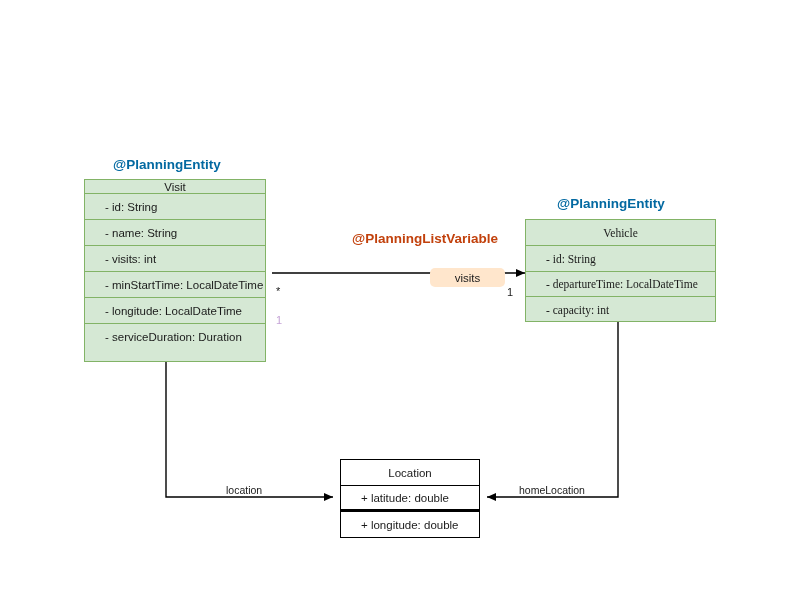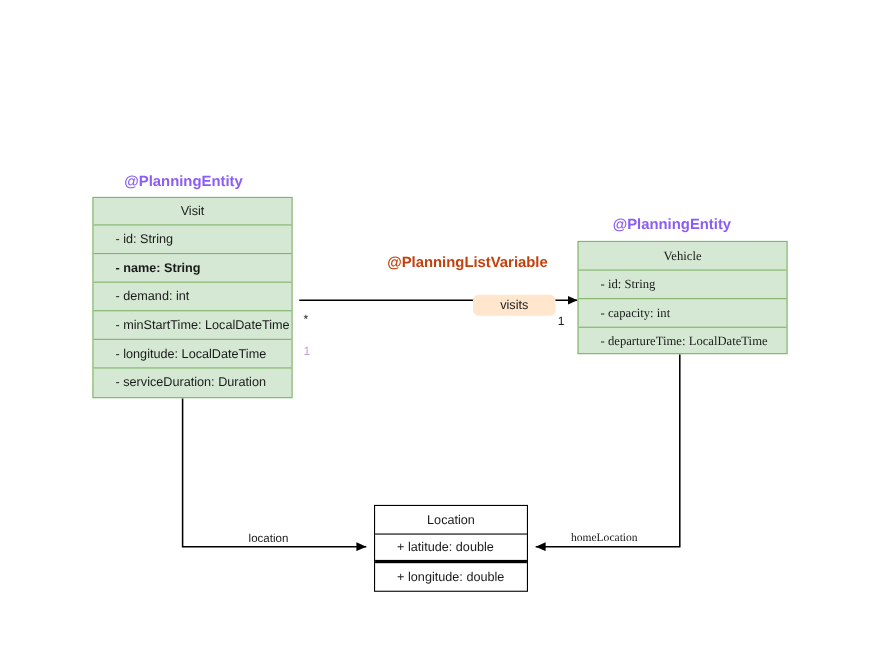--- a/index.html
+++ b/index.html
@@ -33,21 +33,21 @@
     letter-spacing: 0.1px;
   }
 
   
   .annotation {
     position: absolute;
     font-size: 13.5px;
     font-weight: bold;
     white-space: nowrap;
   }
-  .annotation.green  { color: #8b5cf6; }
+  .annotation.green  { color: #0369a1; }
   .annotation.orange { color: #c2410c; }
 
   
   .uml-class {
     position: absolute;
     box-sizing: border-box;
     border: 1px solid #82b366;
     background: #d5e8d4;
   }
   .uml-class.plain {
@@ -146,51 +146,51 @@
     </g>
 
     <g>
       <path d="M 618 322 L 618 497 L 487 497" fill="none" stroke="#000000" stroke-width="1.4" marker-end="url(#arrow-end)"></path>
     </g>
   </svg>
 
   <div class="annotation green" style="left:113px; top:157px;">@PlanningEntity</div>
 
   <div class="uml-class" style="left:84px; top:179px; width:182px; height:183px;">
-    <div class="class-name" style="height:25px;">Visit</div>
+    <div class="class-name" style="height:14px;">Visit</div>
     <div class="attr" style="height:26px;">- id: String</div>
-    <div class="attr" style="height:26px;font-weight:bold;">- name: String</div>
-    <div class="attr" style="height:26px;">- demand: int</div>
+    <div class="attr" style="height:26px;">- name: String</div>
+    <div class="attr" style="height:26px;">- visits: int</div>
     <div class="attr" style="height:26px;">- minStartTime: LocalDateTime</div>
     <div class="attr" style="height:26px;">- longitude: LocalDateTime</div>
     <div class="attr" style="height:25px;">- serviceDuration: Duration</div>
   </div>
 
   <div class="annotation green" style="left:557px; top:196px;">@PlanningEntity</div>
 
   <div class="uml-class" style="left:525px; top:219px; width:191px; height:103px;font-family:Liberation Serif, serif;">
     <div class="class-name" style="height:26px;">Vehicle</div>
     <div class="attr" style="height:26px;">- id: String</div>
+    <div class="attr" style="height:25px;">- departureTime: LocalDateTime</div>
     <div class="attr" style="height:26px;">- capacity: int</div>
-    <div class="attr" style="height:25px;">- departureTime: LocalDateTime</div>
   </div>
 
   <div class="uml-class plain" style="left:340px; top:459px; width:140px; height:79px;">
     <div class="class-name" style="height:26px;">Location</div>
     <div class="attr" style="height:26px;">+ latitude: double</div>
     <div class="attr" style="height:26px;">+ longitude: double</div>
   </div>
 
   <div class="annotation orange" style="left:352px; top:231px;">@PlanningListVariable</div>
 
   <div class="role-badge" style="left:430px; top:256px; width:75px; height:19px;margin-top:12px;">visits</div>
 
   <div class="mult" style="left:276px; top:285px;">*</div>
 
   <div class="mult lavender" style="left:276px; top:314px;">1</div>
 
   <div class="mult" style="left:507px; top:286px;">1</div>
 
   <div class="edge-label" style="left:226px; top:484px;">location</div>
 
-  <div class="edge-label" style="left:519px; top:484px;font-family:Liberation Serif, serif;">homeLocation</div>
+  <div class="edge-label" style="left:519px; top:484px;">homeLocation</div>
 
 </div>
 
 </body></html>

